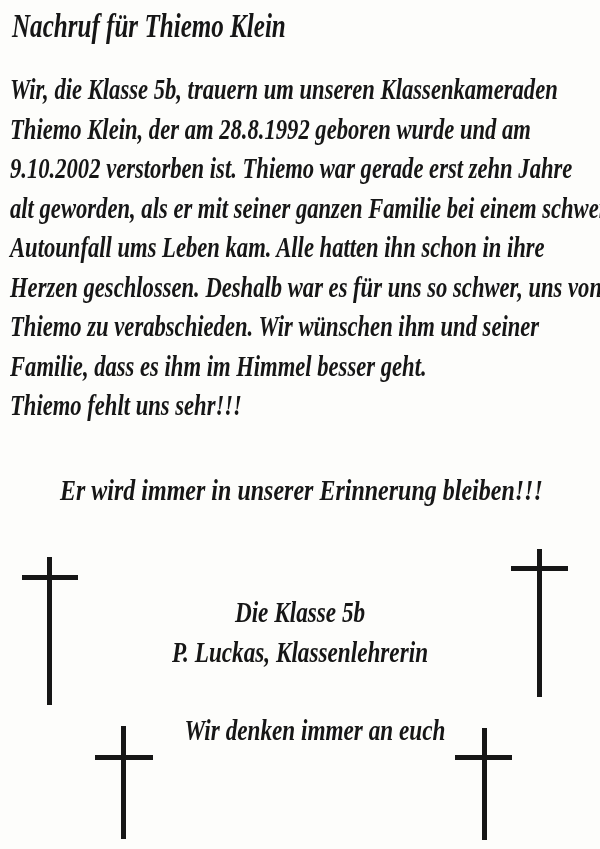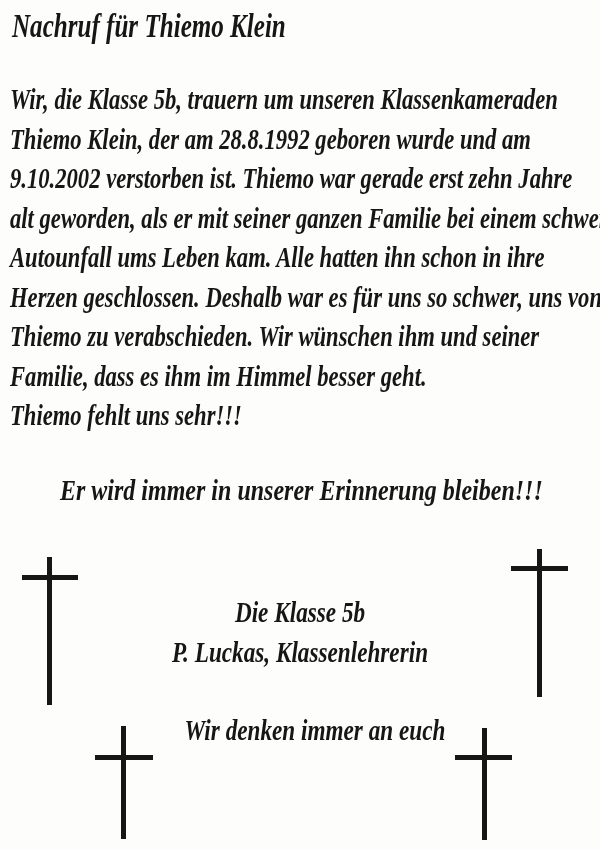--- a/index.html
+++ b/index.html
@@ -23,21 +23,21 @@
   }
   .doc-title{
     position:absolute;
     left:12px;top:8px;
     font-size:33px;
     transform:scaleX(0.76);
     transform-origin:0 50%;
   }
   .body-paragraph{
     position:absolute;
-    left:10px;top:80px;
+    left:10px;top:70px;
     width:588px;
   }
   .body-line{
     font-size:29px;
     height:39.5px;
     line-height:39.5px;
     transform:scaleX(0.78);
     transform-origin:0 50%;
   }
   .remembrance-line{

